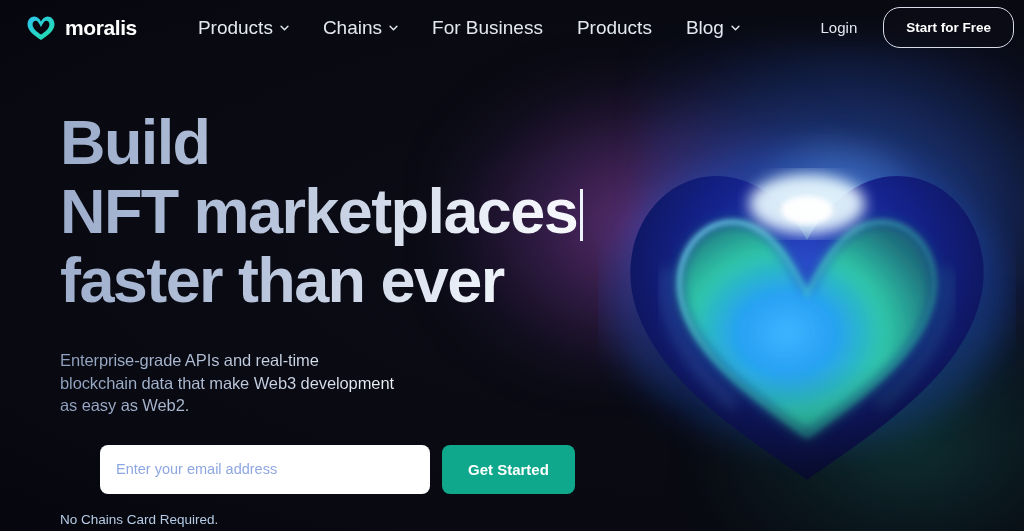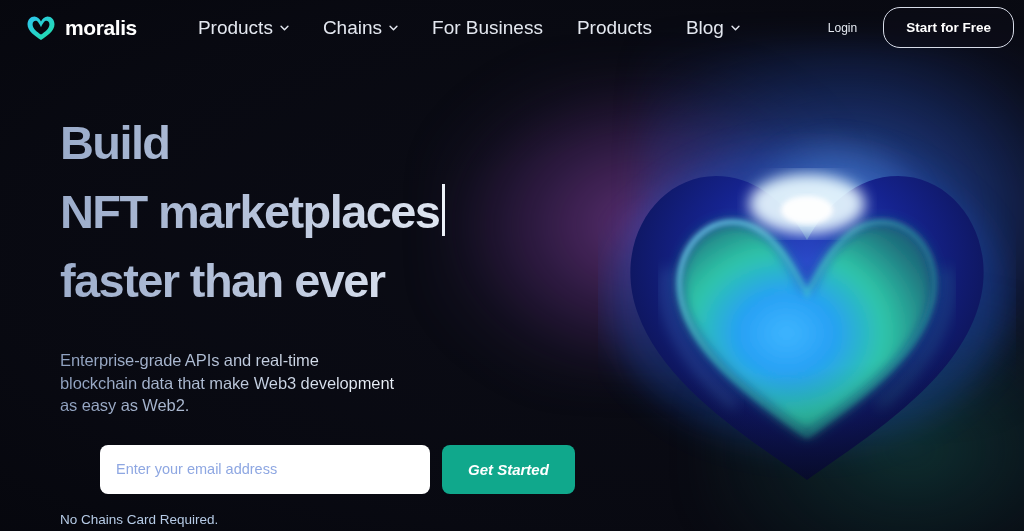--- a/index.html
+++ b/index.html
@@ -100,38 +100,38 @@
     display:flex; align-items:center; gap:7px;
     color:#e4e8f0; font-size:19px;
     padding:8px 17px; cursor:pointer; white-space:nowrap;
   }
   .chev { width:9px; height:6px; display:block; flex:none; }
 
   .nav-right {
     margin-left:auto; display:flex; align-items:center; gap:12px;
   }
   .login-link {
-    color:#e4e8f0; font-size:12px; padding:8px 14px;
+    color:#e4e8f0; font-size:15px; padding:8px 14px;
     cursor:pointer; white-space:nowrap;
   }
   .cta-outline {
     border:1.3px solid #d7dce8; border-radius:17px;
     background:rgba(12,13,24,0.55);
     color:#ffffff; font-size:13.5px; font-weight:bold;
     padding:12px 22px; cursor:pointer; white-space:nowrap;
     font-family:"Liberation Sans", sans-serif;
   }
 
   
   .hero {
     position:absolute; left:60px; top:108px;
     z-index:15; width:660px;
   }
   .headline {
-    font-size:47px; line-height:69px; font-weight:bold;
+    font-size:63px; line-height:69px; font-weight:bold;
     letter-spacing:-1.6px;
     background:linear-gradient(100deg,#9aabca 0%, #b9c5dc 34%, #e8edf6 62%, #ffffff 85%);
     -webkit-background-clip:text; background-clip:text;
     color:transparent; -webkit-text-fill-color:transparent;
     white-space:nowrap;
   }
   .headline .line { display:block; }
   .caret {
     display:inline-block; width:3px; height:52px;
     background:#eef2f9; vertical-align:-8px; margin-left:3px;
@@ -156,21 +156,21 @@
     padding:0 16px; font-size:14.5px;
     font-family:"Liberation Sans", sans-serif;
     color:#2a3550; outline:none;
   }
   .email-input::placeholder { color:#8ea7e2; }
   .submit-btn {
     height:49px; padding:0 26px;
     background:#10a88c; border:none; border-radius:8px;
     color:#ffffff; font-size:15px; font-weight:bold;
     font-family:"Liberation Sans", sans-serif;
-    cursor:pointer; white-space:nowrap;font-style:italic;
+    cursor:pointer; white-space:nowrap;
   }
   .note {
     margin-top:18px; font-size:13.5px; color:#b6cbe6;
   }
 </style>
 </head>
 <body>
 
 <div class="page">
 

